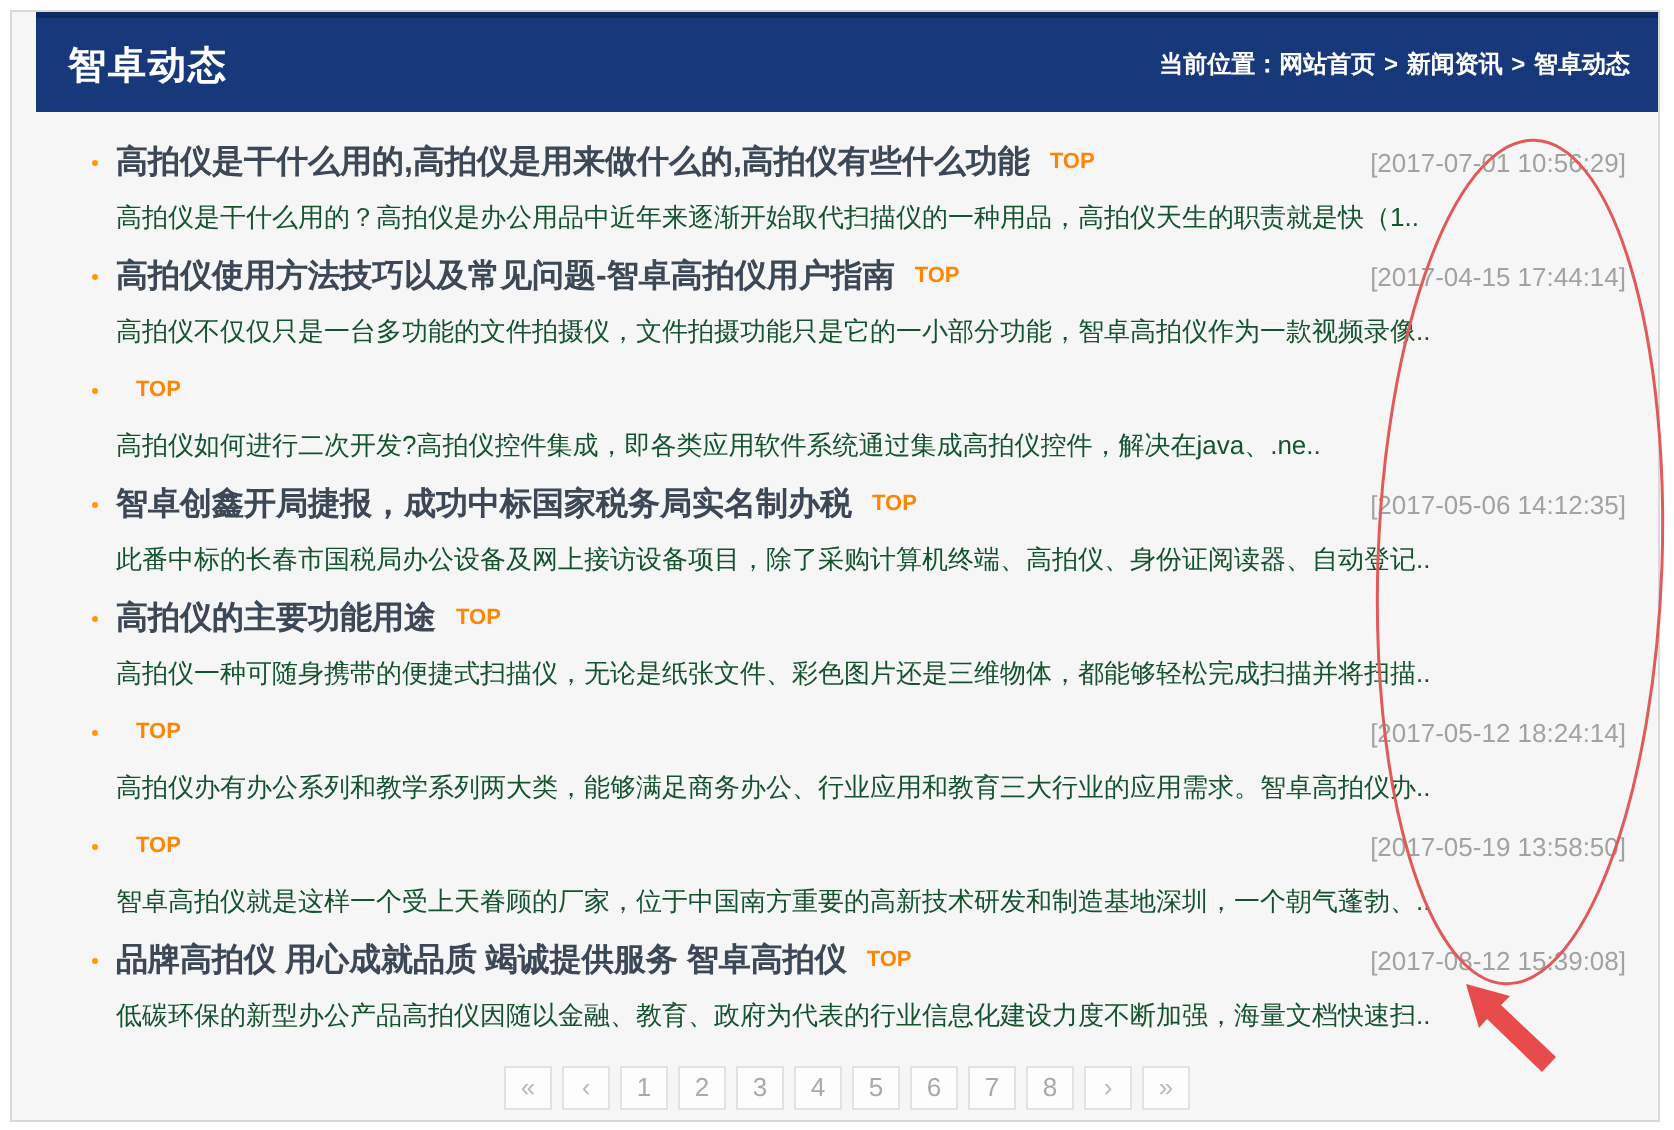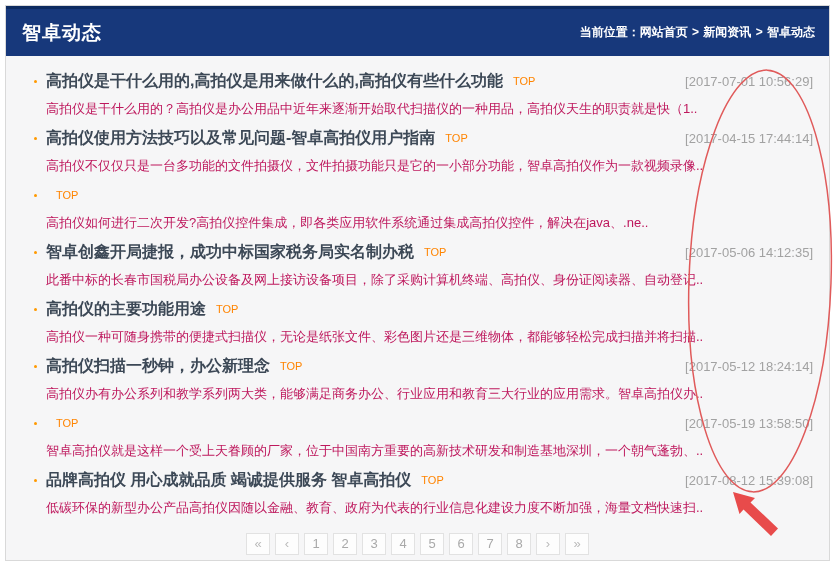--- a/index.html
+++ b/index.html
@@ -2,21 +2,21 @@
 <html><head>
 <meta charset="utf-8">
 <style>
   * { margin:0; padding:0; box-sizing:border-box; }
   html,body { background:#ffffff; }
   body { font-family:"Liberation Sans","DejaVu Sans",sans-serif; }
   .page { position:relative; width:837px; height:565px; background:#ffffff; overflow:hidden; }
 
   .content-box {
     position:absolute; left:5px; top:5px; width:825px; height:556px;
-    border:1px solid #d9d9d9; background:#f6f6f7;
+    border:1px solid #d9d9d9; background:#f6f6f7;padding-left:12px;
   }
 
   .header-band {
     height:50px; background:#17387b; border-top:3px solid #0d2b60;
     display:flex; justify-content:space-between; align-items:center;
     padding:0 14px 0 16px;
   }
   .page-title { color:#ffffff; font-size:19px; font-weight:bold; letter-spacing:1px; }
   .breadcrumb { color:#ffffff; font-size:12px; font-weight:bold; white-space:nowrap; }
   .breadcrumb a { color:#ffffff; text-decoration:none; cursor:pointer; }
@@ -26,24 +26,24 @@
   .news-item { height:57px; }
   .title-row { display:flex; align-items:center; height:22px; }
   .bullet {
     width:3px; height:3px; border-radius:50%;
     background:#ff9900; margin:0 9px 0 8px; flex:0 0 auto;
   }
   .news-title {
     font-size:16px; font-weight:600; color:#3c4856;
     text-decoration:none; cursor:pointer; white-space:nowrap;
   }
-  .top-badge { font-size:11px; font-weight:normal; color:#ff8400; margin-left:10px; }
+  .top-badge { font-size:11px; font-weight:bold; color:#ff8400; margin-left:10px; }
   .news-date { margin-left:auto; font-size:13px; color:#a2a2a2; white-space:nowrap; }
   .news-summary {
-    margin-top:8px; padding-left:20px; font-size:13px; color:#be185d;
+    margin-top:8px; padding-left:20px; font-size:13px; color:#14532d;
     white-space:nowrap; overflow:hidden;
   }
 
   .pagination { margin-top:7px; display:flex; justify-content:center; gap:5px; }
   .page-btn {
     min-width:24px; height:22px; line-height:20px; padding:0 5px;
     border:1px solid #e2e2e2; background:#fdfdfd; color:#a9a9a9;
     font-size:13px; text-align:center; cursor:pointer; user-select:none;
   }
   .page-btn.arrow { color:#bbbbbb; }
@@ -111,21 +111,20 @@
           <span class="bullet"></span>
           <a class="news-title">高拍仪的主要功能用途</a>
           <span class="top-badge">TOP</span>
         </div>
         <div class="news-summary">高拍仪一种可随身携带的便捷式扫描仪，无论是纸张文件、彩色图片还是三维物体，都能够轻松完成扫描并将扫描..</div>
       </div>
 
       <div class="news-item">
         <div class="title-row">
           <span class="bullet"></span>
-          <a class="news-title">高拍仪扫描一秒钟，办公新理念</a>
           <span class="top-badge">TOP</span>
           <span class="news-date">[2017-05-12 18:24:14]</span>
         </div>
         <div class="news-summary">高拍仪办有办公系列和教学系列两大类，能够满足商务办公、行业应用和教育三大行业的应用需求。智卓高拍仪办..</div>
       </div>
 
       <div class="news-item">
         <div class="title-row">
           <span class="bullet"></span>
           <span class="top-badge">TOP</span>

